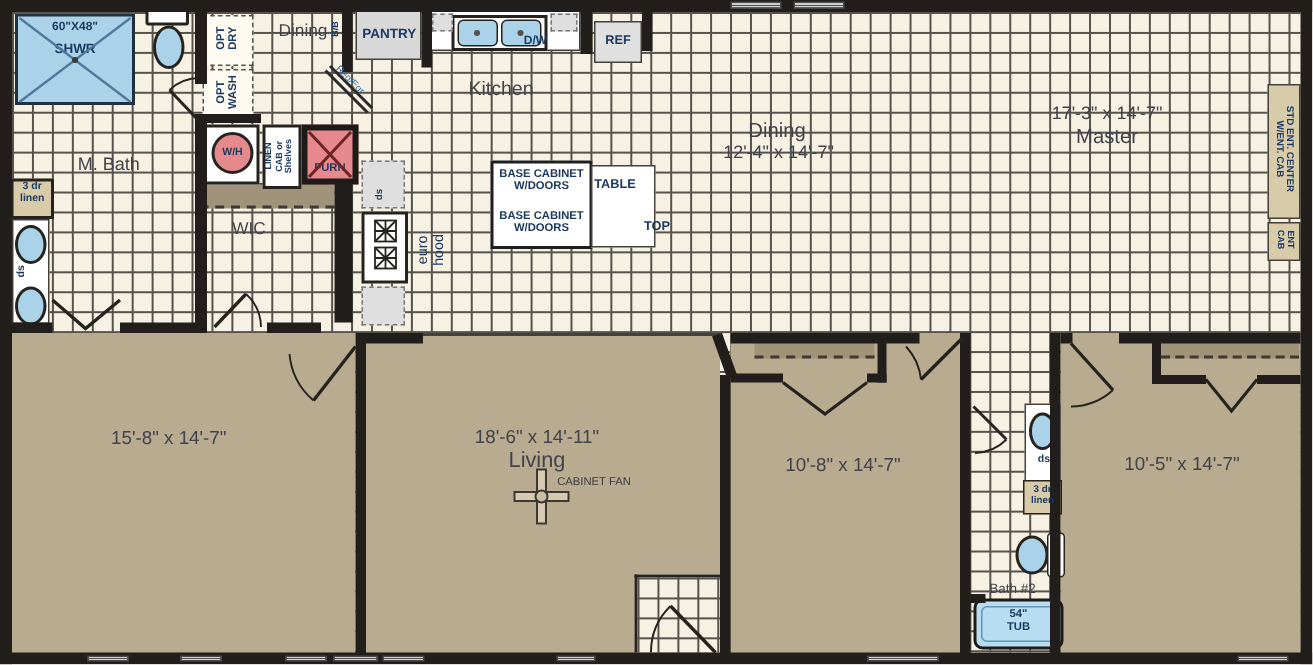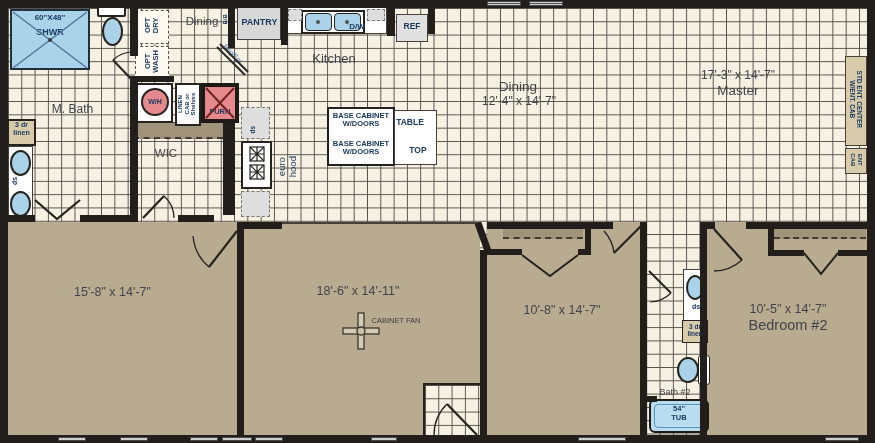--- a/index.html
+++ b/index.html
@@ -161,41 +161,41 @@
   <div class="lbl" style="left:703px;top:83px;width:70px;font-size:13.5px;">Master</div>
   <div class="lbl navy" style="left:330px;top:112px;width:62px;font-size:7.5px;">
     <span style="display:block">BASE CABINET</span>
     <span style="display:block">W/DOORS</span>
   </div>
   <div class="lbl navy" style="left:330px;top:140px;width:62px;font-size:7.5px;">
     <span style="display:block">BASE CABINET</span>
     <span style="display:block">W/DOORS</span>
   </div>
   <div class="lbl navy" style="left:396px;top:118px;width:28px;font-size:8.5px;">TABLE</div>
-  <div class="lbl navy" style="left:396px;top:146px;width:44px;font-size:8.5px;">TOP</div>
+  <div class="lbl navy" style="left:416px;top:146px;width:44px;font-size:8.5px;">TOP</div>
   <div class="lbl navy" style="left:242px;top:126px;width:22px;font-size:6.5px;transform:rotate(-90deg);">ds</div>
   <div class="lbl navy" style="left:266px;top:156px;width:44px;font-size:9.5px;font-weight:normal;transform:rotate(-90deg);">
     <span style="display:block">euro</span>
     <span style="display:block">hood</span>
   </div>
   <div class="lbl navy" style="left:812px;top:92px;width:88px;font-size:6.5px;transform:rotate(90deg);">
     <span style="display:block">STD ENT. CENTER</span>
     <span style="display:block">W/ENT. CAB</span>
   </div>
   <div class="lbl navy" style="left:843px;top:153px;width:26px;font-size:6px;transform:rotate(90deg);">
     <span style="display:block">ENT</span>
     <span style="display:block">CAB</span>
   </div>
   <div class="lbl" style="left:143px;top:147px;width:46px;font-size:11.5px;">WIC</div>
   <div class="lbl" style="left:25px;top:285px;width:175px;font-size:12.5px;">15'-8" x 14'-7"</div>
   <div class="lbl" style="left:298px;top:284px;width:120px;font-size:12.5px;">18'-6" x 14'-11"</div>
+  <div class="lbl" style="left:298px;top:299px;width:120px;font-size:14.5px;">Living</div>
   <div class="lbl" style="left:364px;top:317px;width:64px;font-size:7.5px;color:#3a3b40;">CABINET FAN</div>
   <div class="lbl" style="left:503px;top:303px;width:118px;font-size:12.5px;">10'-8" x 14'-7"</div>
   <div class="lbl" style="left:728px;top:302px;width:120px;font-size:12.5px;">10'-5" x 14'-7"</div>
-  <div class="lbl" style="left:728px;top:317px;width:120px;font-size:14.5px;">Bedroom #2</div>
   <div class="lbl" style="left:650px;top:387px;width:50px;font-size:9px;">Bath #2</div>
   <div class="lbl navy" style="left:687px;top:303px;width:18px;font-size:7px;">ds</div>
   <div class="lbl navy" style="left:682px;top:323px;width:26px;font-size:6.5px;">
     <span style="display:block">3 dr</span>
     <span style="display:block">linen</span>
   </div>
   <div class="lbl navy" style="left:661px;top:405px;width:36px;font-size:7.5px;">54"</div>
   <div class="lbl navy" style="left:661px;top:414px;width:36px;font-size:7.5px;">TUB</div>
 
   <svg class="overlay" width="875" height="443" viewBox="0 0 875 443">

